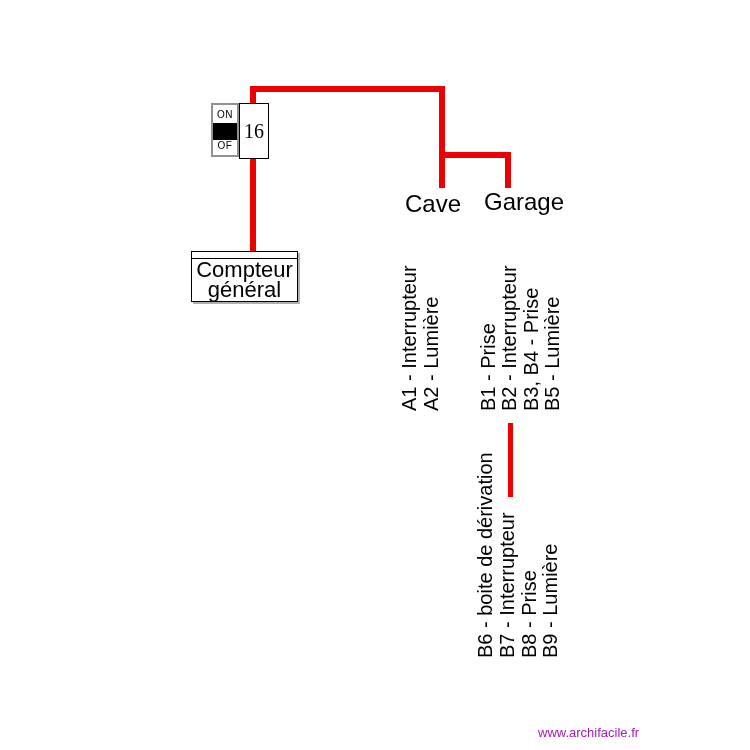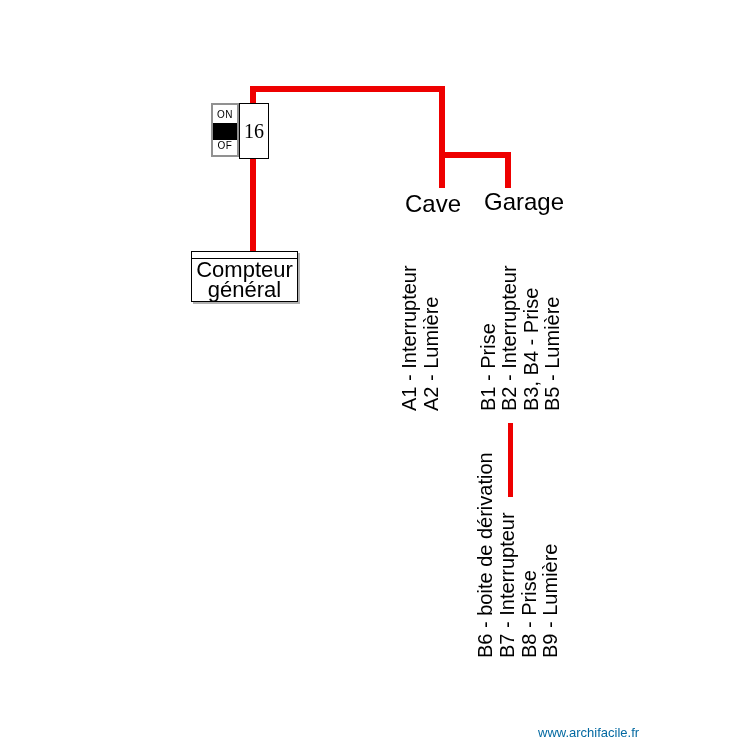--- a/index.html
+++ b/index.html
@@ -45,21 +45,21 @@
   .branch-title.garage { left:476px; top:189px; }
   
   .vlabel { position:absolute; width:0; height:0; z-index:2; }
   .vlabel > span {
     position:absolute; left:0; top:0; display:block; white-space:nowrap;
     font-size:20px; line-height:22px;
     transform:rotate(-90deg); transform-origin:0 0;
   }
   
   .watermark {
-    position:absolute; left:538px; top:725px; font-size:13px; color:#0369a1; z-index:2;
+    position:absolute; left:538px; top:725px; font-size:13px; color:#a21caf; z-index:2;
   }
 </style>
 </head>
 <body>
 
 <div class="canvas">
 
   <div class="wire" style="left:250px; top:86px;  width:195px; height:6px;"></div>
   <div class="wire" style="left:250px; top:92px;  width:6px;  height:159px;"></div>
   <div class="wire" style="left:439px; top:86px;  width:6px;  height:72px;"></div>

